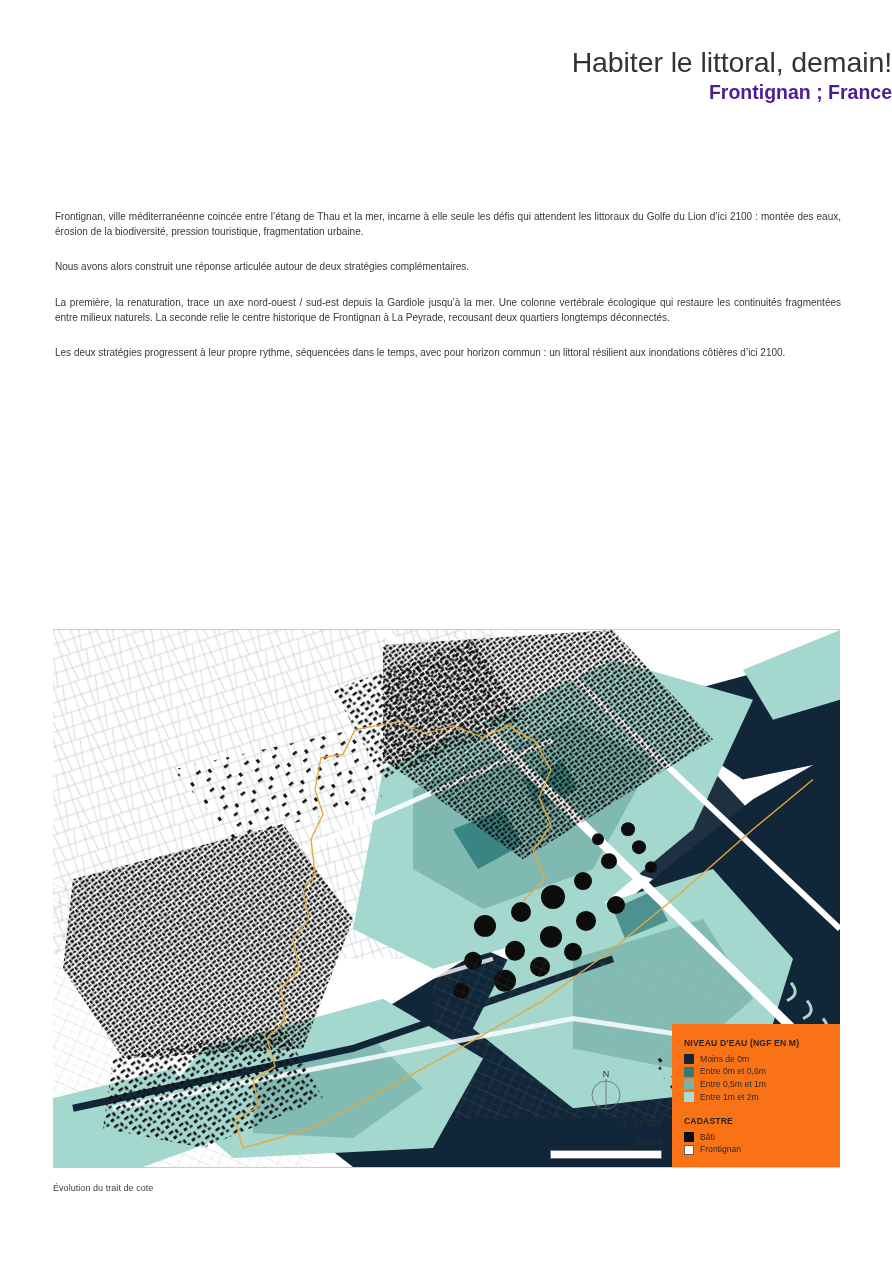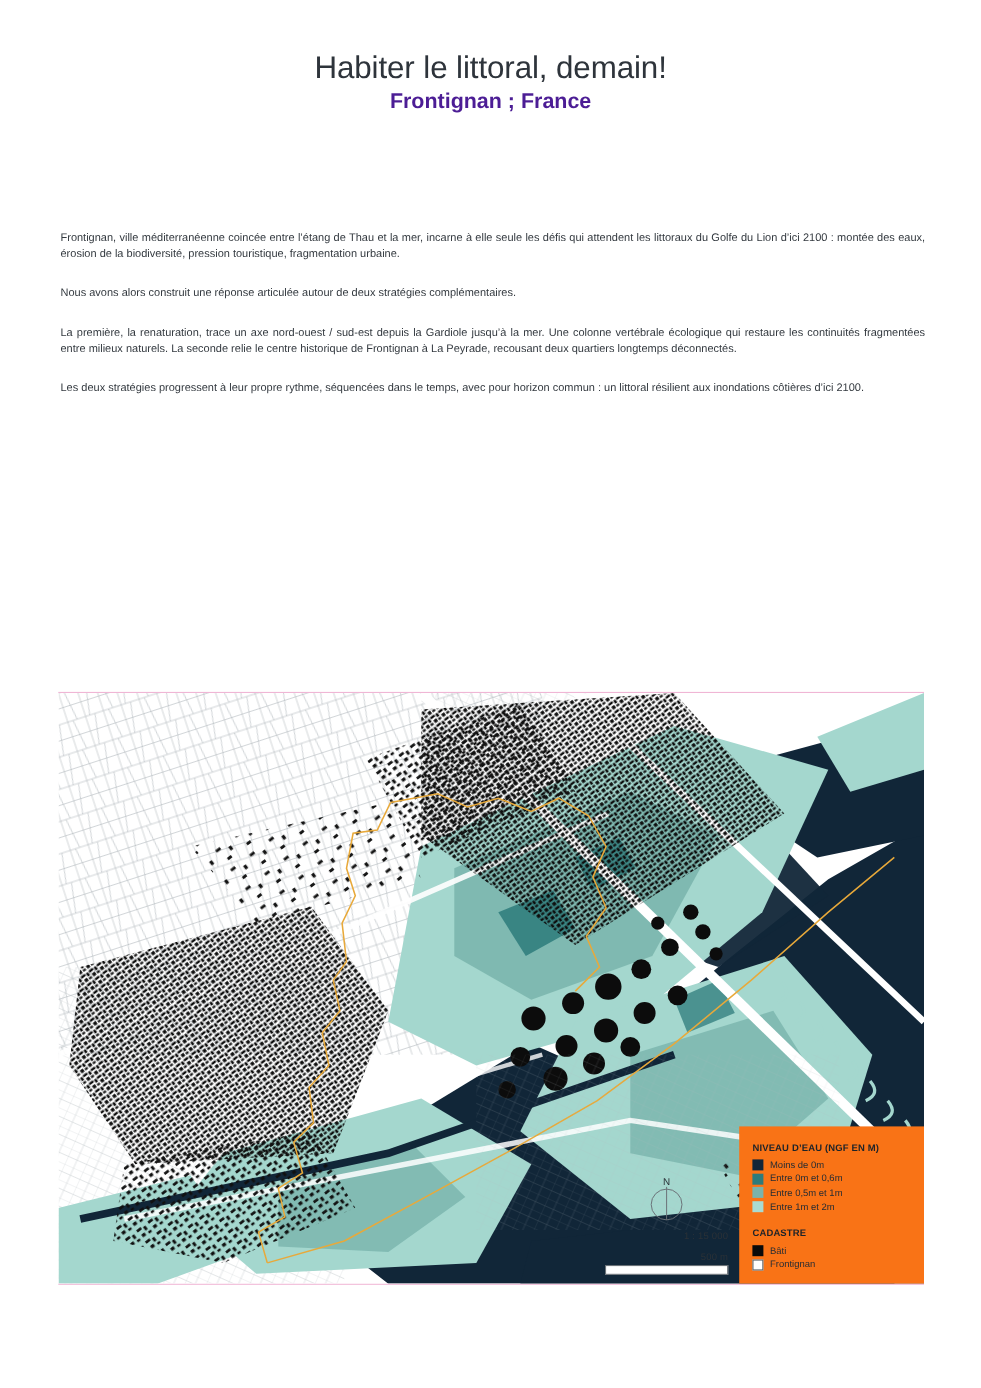--- a/index.html
+++ b/index.html
@@ -17,21 +17,21 @@
     color: #33393f;
     -webkit-font-smoothing: antialiased;
   }
 
   
   .page-header {
     position: absolute;
     top: 46px;
     left: 0;
     width: 892px;
-    text-align: center;
+    text-align: right;
   }
   .doc-title {
     font-size: 28.5px;
     font-weight: 400;
     line-height: 1.16;
     color: #2e343b;
     letter-spacing: -0.1px;
     margin: 0;
   }
   .doc-year {
@@ -357,13 +357,14 @@
         <span class="legend-swatch" style="background:#0a0a0a"></span>
         <span class="legend-label">Bâti</span>
       </div>
       <div class="legend-row">
         <span class="legend-swatch outline"></span>
         <span class="legend-label">Frontignan</span>
       </div>
     </div>
   </div>
 
+  <figcaption class="figure-caption">Évolution du trait de cote</figcaption>
 </figure>
 
 </body></html>

